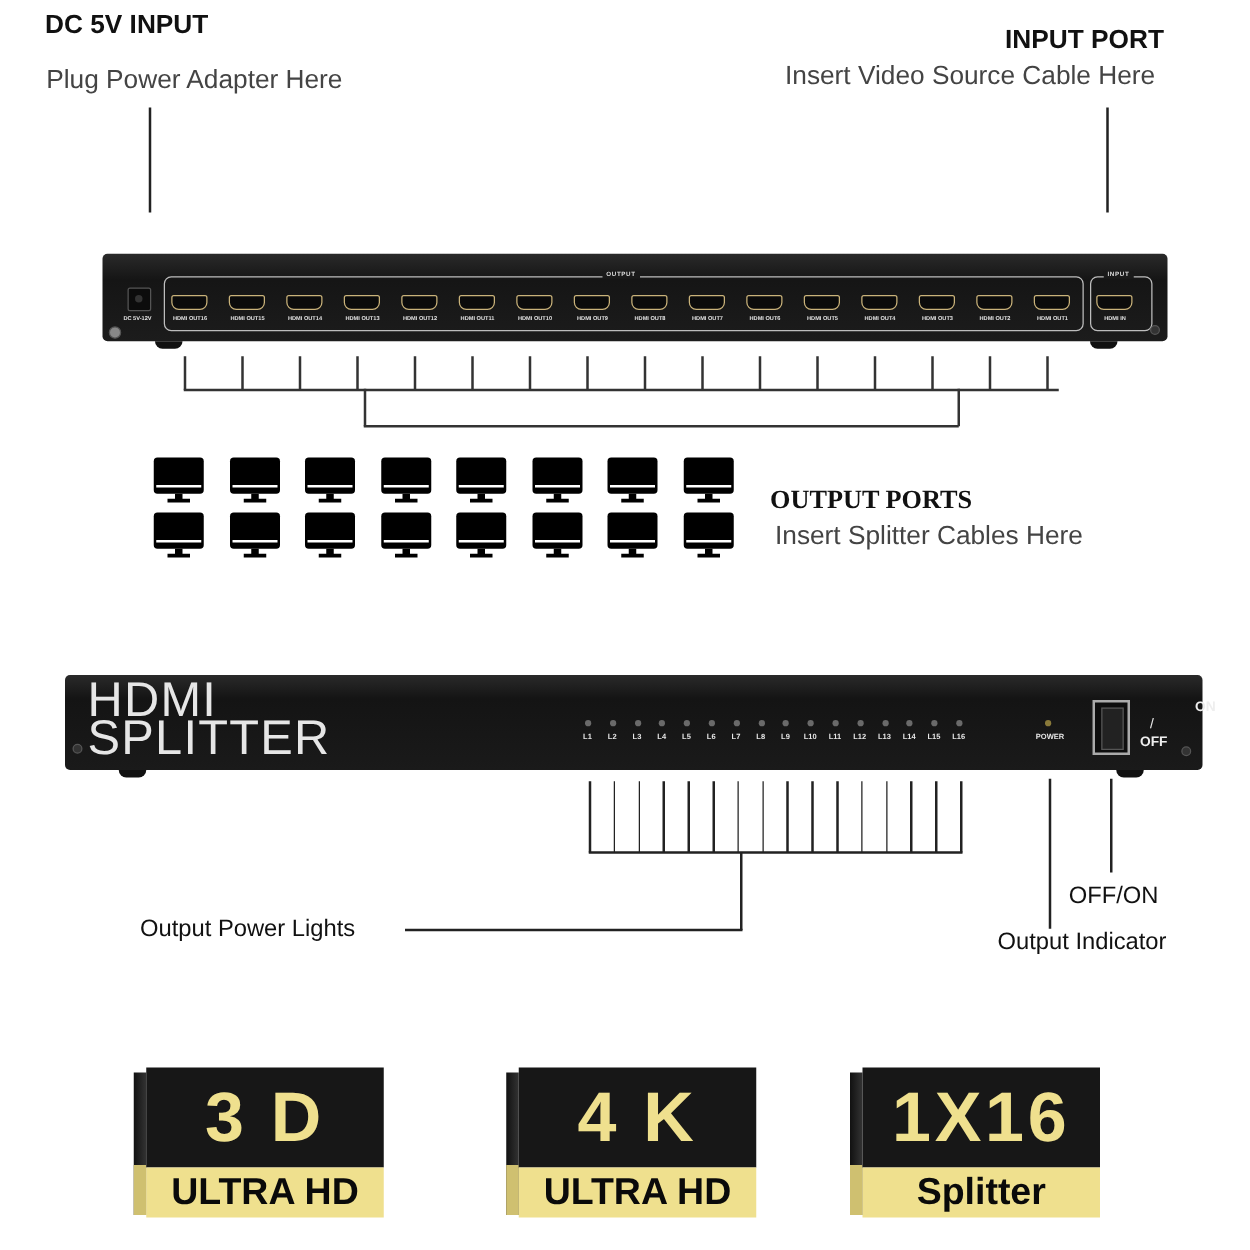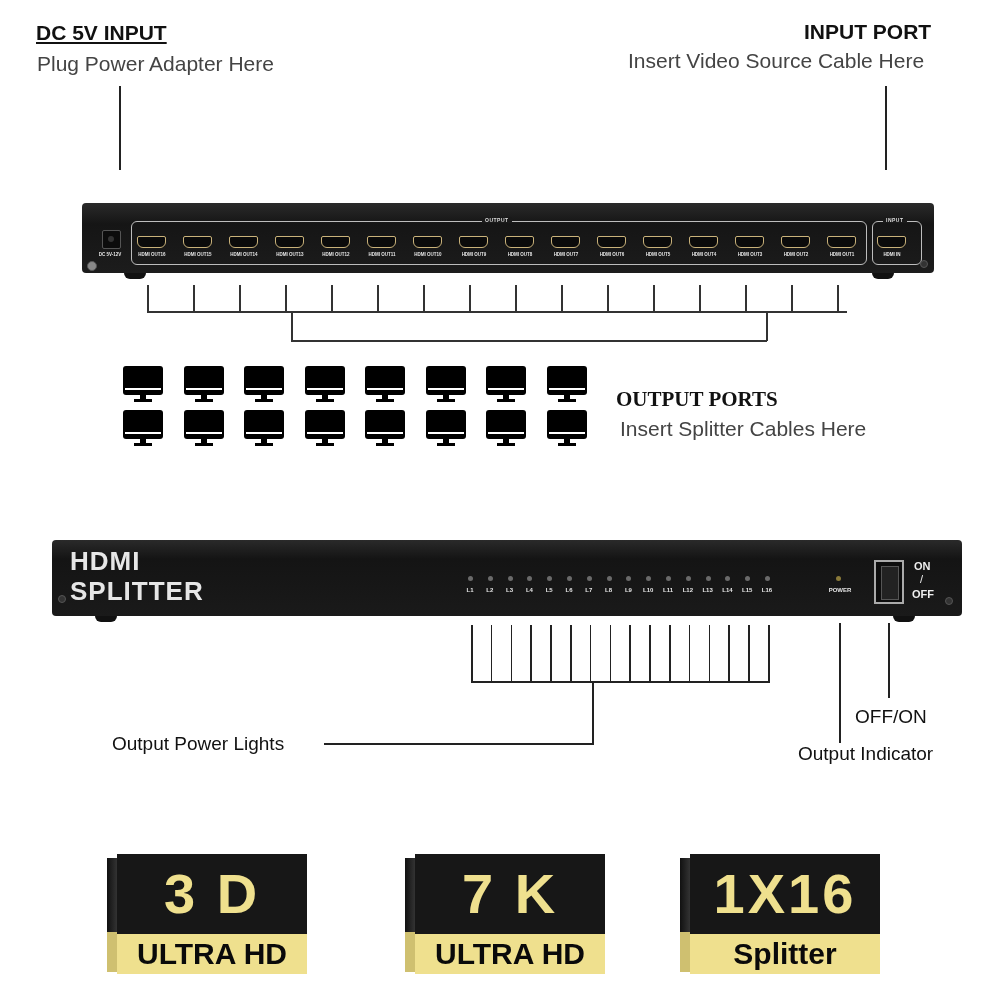--- a/index.html
+++ b/index.html
@@ -13,21 +13,21 @@
   .rear .outframe{position:absolute;left:49px;top:18px;width:734px;height:42px;border:1.5px solid #bdbdbd;border-radius:6px;}
   .rear .inframe{position:absolute;left:790px;top:18px;width:48px;height:42px;border:1.5px solid #bdbdbd;border-radius:6px;}
   .frame-label{position:absolute;top:-5px;font-size:5px;color:#ddd;background:#1a1a1a;padding:0 3px;font-weight:bold;letter-spacing:0.5px;}
   .port{position:absolute;top:33px;width:29px;height:12px;border:1.5px solid #c9b27a;border-radius:2px 2px 6px 6px;background:#0b0b0b;box-sizing:border-box;}
   .plabel{position:absolute;top:49px;font-size:4.5px;color:#e5e5e5;font-weight:bold;width:44px;text-align:center;white-space:nowrap;}
   .dcjack{position:absolute;left:20px;top:27px;width:17px;height:17px;background:#0c0c0c;border:1px solid #555;border-radius:2px;}
   .dcjack::after{content:"";position:absolute;left:5px;top:5px;width:6px;height:6px;border-radius:50%;background:#333;}
   .screw{position:absolute;width:8px;height:8px;border-radius:50%;background:#888;border:1px solid #555;}
   
   .front{position:absolute;left:52px;top:540px;width:910px;height:76px;background:linear-gradient(#2a2a2a,#141414 25%,#1a1a1a);border-radius:4px;}
-  .brand{position:absolute;left:18px;top:6px;font-weight:bold;font-size:26px;color:#e6e6e6;line-height:30px;letter-spacing:1px;}
+  .brand{position:absolute;left:18px;top:6px;font-weight:normal;font-size:39px;color:#e6e6e6;line-height:30px;letter-spacing:1px;}
   .led{position:absolute;top:36px;width:5px;height:5px;border-radius:50%;background:#6a6a6a;}
   .ledl{position:absolute;top:47px;font-size:6px;color:#e6e6e6;font-weight:bold;width:20px;text-align:center;}
   .switch{position:absolute;left:822px;top:20px;width:30px;height:44px;border:2px solid #aaa;background:#0d0d0d;box-sizing:border-box;}
   .switch .rock{position:absolute;left:5px;top:4px;width:16px;height:32px;background:#222;border:1px solid #555;}
   .onoff{position:absolute;font-size:11px;font-weight:bold;color:#eee;}
   .foot{position:absolute;height:6px;background:#111;border-radius:0 0 6px 6px;}
   
   .mon{position:absolute;width:40px;height:38px;}
   .mon .scr{position:absolute;left:0;top:0;width:40px;height:29px;background:#000;border-radius:3px;}
   .mon .bar{position:absolute;left:2px;top:22px;width:36px;height:2px;background:#fff;}
@@ -38,21 +38,21 @@
   .badge .side{position:absolute;left:0;top:4px;width:10px;height:114px;background:linear-gradient(90deg,#111,#333);}
   .badge .topblk{position:absolute;left:10px;top:0;width:190px;height:80px;background:#171717;}
   .badge .botblk{position:absolute;left:10px;top:80px;width:190px;height:40px;background:#efe08e;}
   .badge .sidebot{position:absolute;left:0;top:78px;width:10px;height:40px;background:#cfc070;}
   .badge .big{position:absolute;left:10px;top:8px;width:190px;text-align:center;font-size:56px;font-weight:bold;color:#efe08e;letter-spacing:3px;line-height:64px;}
   .badge .small{position:absolute;left:10px;top:82px;width:190px;text-align:center;font-size:30px;font-weight:bold;color:#0a0a0a;line-height:36px;}
 </style>
 </head>
 <body>
 
-<div class="abs h-title" style="left:36px;top:21px;text-decoration:underline;">DC 5V INPUT</div>
+<div class="abs h-title" style="left:36px;top:8px;">DC 5V INPUT</div>
 <div class="abs h-sub" style="left:37px;top:52px;">Plug Power Adapter Here</div>
 <div class="line" style="left:119px;top:86px;width:2px;height:84px;"></div>
 
 <div class="abs h-title" style="left:804px;top:20px;">INPUT PORT</div>
 <div class="abs h-sub" style="left:628px;top:49px;">Insert Video Source Cable Here</div>
 <div class="line" style="left:885px;top:86px;width:2px;height:84px;"></div>
 
 <div class="rear">
   <div class="dcjack"></div>
   <div class="plabel" style="left:6px;top:49px;">DC 5V-12V</div>
@@ -267,21 +267,21 @@
       <div class="led" style="left: 693.2px;"></div>
       <div class="ledl" style="left: 685.2px;">L15</div>
       <div class="led" style="left: 713px;"></div>
       <div class="ledl" style="left: 705px;">L16</div>
     </div>
   <div class="led" style="left:784px;top:36px;background:#8a7a3a;"></div>
   <div class="ledl" style="left:772px;width:32px;">POWER</div>
   <div class="switch">
       <div class="rock"></div>
     </div>
-  <div class="onoff" style="left:862px;top:20px;">ON</div>
+  <div class="onoff" style="left:904px;top:20px;">ON</div>
   <div class="onoff" style="left:868px;top:33px;font-weight:normal;">/</div>
   <div class="onoff" style="left:860px;top:48px;">OFF</div>
   <div class="screw" style="left:893px;top:57px;width:6px;height:6px;background:#333;"></div>
 </div>
 <div class="foot" style="left:95px;top:616px;width:22px;"></div>
 <div class="foot" style="left:893px;top:616px;width:22px;"></div>
 
 <div id="led-bracket">
     <div class="line" style="left: 471px; top: 625px; width: 1.5px; height: 57px;"></div>
     <div class="line" style="left: 490.8px; top: 625px; width: 1.5px; height: 57px;"></div>
@@ -316,21 +316,21 @@
     <div class="topblk"></div>
     <div class="botblk"></div>
   <div class="big">3 D</div>
   <div class="small">ULTRA HD</div>
 </div>
 <div class="badge" style="left:405px;">
   <div class="side"></div>
     <div class="sidebot"></div>
     <div class="topblk"></div>
     <div class="botblk"></div>
-  <div class="big">7 K</div>
+  <div class="big">4 K</div>
   <div class="small">ULTRA HD</div>
 </div>
 <div class="badge" style="left:680px;">
   <div class="side"></div>
     <div class="sidebot"></div>
     <div class="topblk"></div>
     <div class="botblk"></div>
   <div class="big">1X16</div>
   <div class="small">Splitter</div>
 </div>

